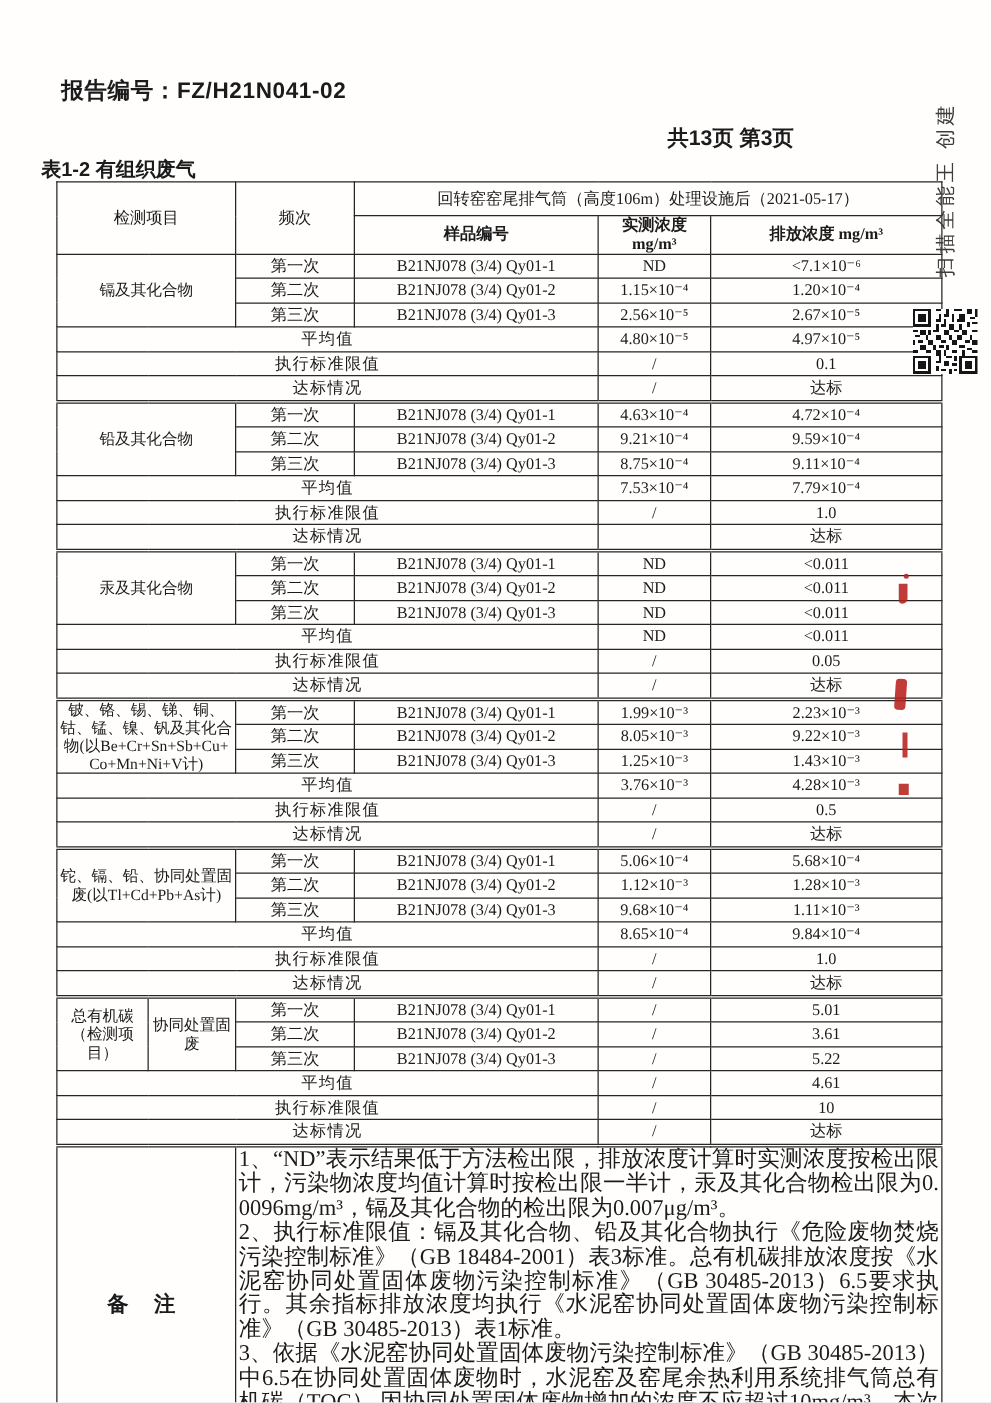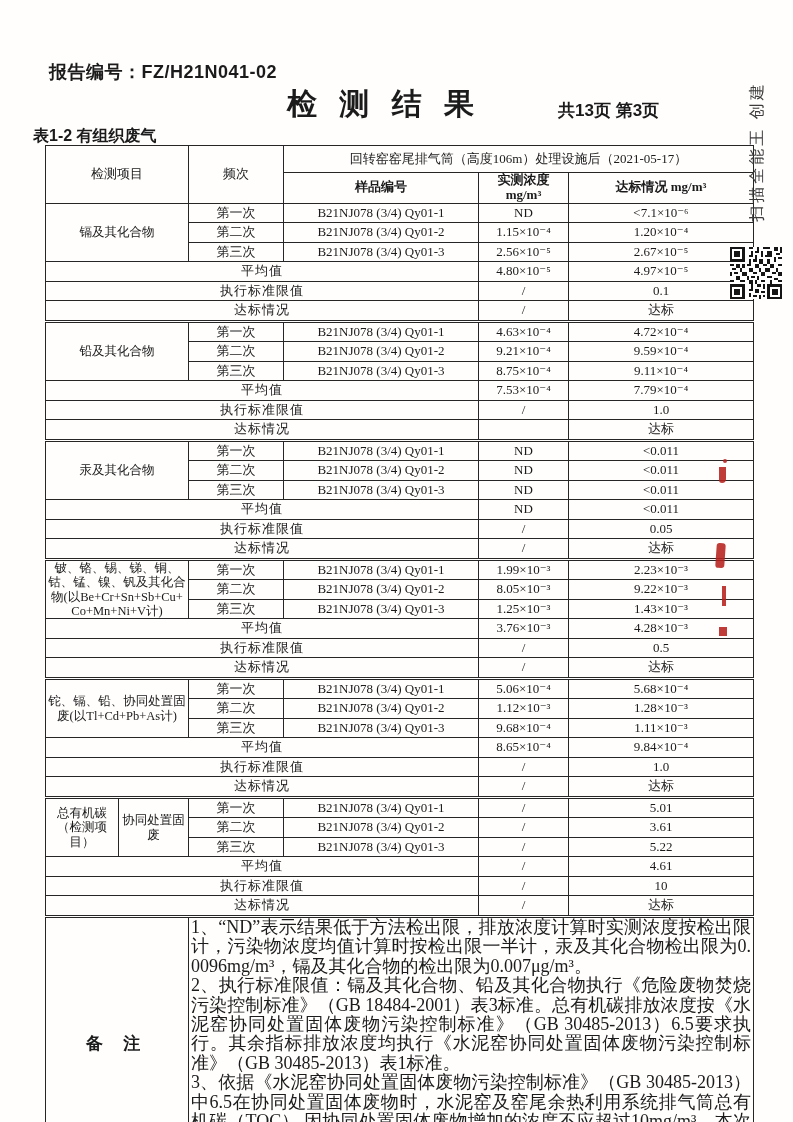--- a/index.html
+++ b/index.html
@@ -2,21 +2,21 @@
 <html><head>
 <meta charset="utf-8">
 <style>
   html,body{margin:0;padding:0;background:#e8e8e8;}
   .page{position:relative;width:793px;height:1122px;background:#fffefd;overflow:hidden;
         font-family:"Liberation Serif","DejaVu Serif",serif;color:#1b1b1b;}
   .report-no{position:absolute;left:49px;top:60px;font-size:18px;font-weight:700;
         font-family:"Liberation Sans","DejaVu Sans",sans-serif;letter-spacing:.5px;}
   .doc-title{position:absolute;left:287px;top:84px;font-size:30px;font-weight:700;letter-spacing:7px;
         font-family:"Liberation Sans","DejaVu Sans",sans-serif;}
-  .page-info{position:absolute;left:558px;top:99px;font-size:17px;font-weight:700;
+  .page-info{position:absolute;left:534px;top:99px;font-size:17px;font-weight:700;
         font-family:"Liberation Sans","DejaVu Sans",sans-serif;}
   .table-caption{position:absolute;left:33px;top:126px;font-size:16px;font-weight:700;
         font-family:"Liberation Sans","DejaVu Sans",sans-serif;}
   table.report{position:absolute;left:45px;top:145px;width:708px;border-collapse:collapse;
         table-layout:fixed;font-size:13px;}
   table.report td{border:1px solid #262626;text-align:center;vertical-align:middle;
         padding:0 2px;height:18.5px;line-height:1.15;overflow:hidden;}
   tr.hdr1 td{height:26px;font-weight:400;}
   tr.hdr2 td{height:23px;font-weight:700;}
   tr.sec-start td{border-top:3px double #262626;}
@@ -35,21 +35,20 @@
   .frag2{left:716px;top:543px;width:9px;height:25px;border-radius:3px;transform:rotate(4deg);}
   .frag3{left:722px;top:586px;width:4px;height:20px;}
   .frag4{left:719px;top:627px;width:8px;height:9px;}
 </style>
 </head>
 <body>
 
 <div class="page">
 
   <div class="report-no">报告编号：FZ/H21N041-02</div>
-  <div class="doc-title">检 测 结 果</div>
   <div class="page-info">共13页  第3页</div>
   <div class="table-caption">表1-2 有组织废气</div>
 
   <table class="report">
     <colgroup>
       <col style="width:73px">
         <col style="width:70px">
         <col style="width:95px">
       <col style="width:195px">
         <col style="width:90px">
@@ -58,21 +57,21 @@
 
     <tbody>
         <tr class="hdr1">
       <td colspan="2" rowspan="2">检测项目</td>
       <td rowspan="2">频次</td>
       <td colspan="3">回转窑窑尾排气筒（高度106m）处理设施后（2021-05-17）</td>
     </tr>
     <tr class="hdr2">
       <td>样品编号</td>
       <td>实测浓度 mg/m³</td>
-      <td>达标情况 mg/m³</td>
+      <td>排放浓度 mg/m³</td>
     </tr>
 
     <tr>
       <td class="item-cell" colspan="2" rowspan="3">镉及其化合物</td>
       <td>第一次</td>
       <td>B21NJ078 (3/4) Qy01-1</td>
       <td>ND</td>
       <td>&lt;7.1×10⁻⁶</td>
     </tr>
     <tr>

